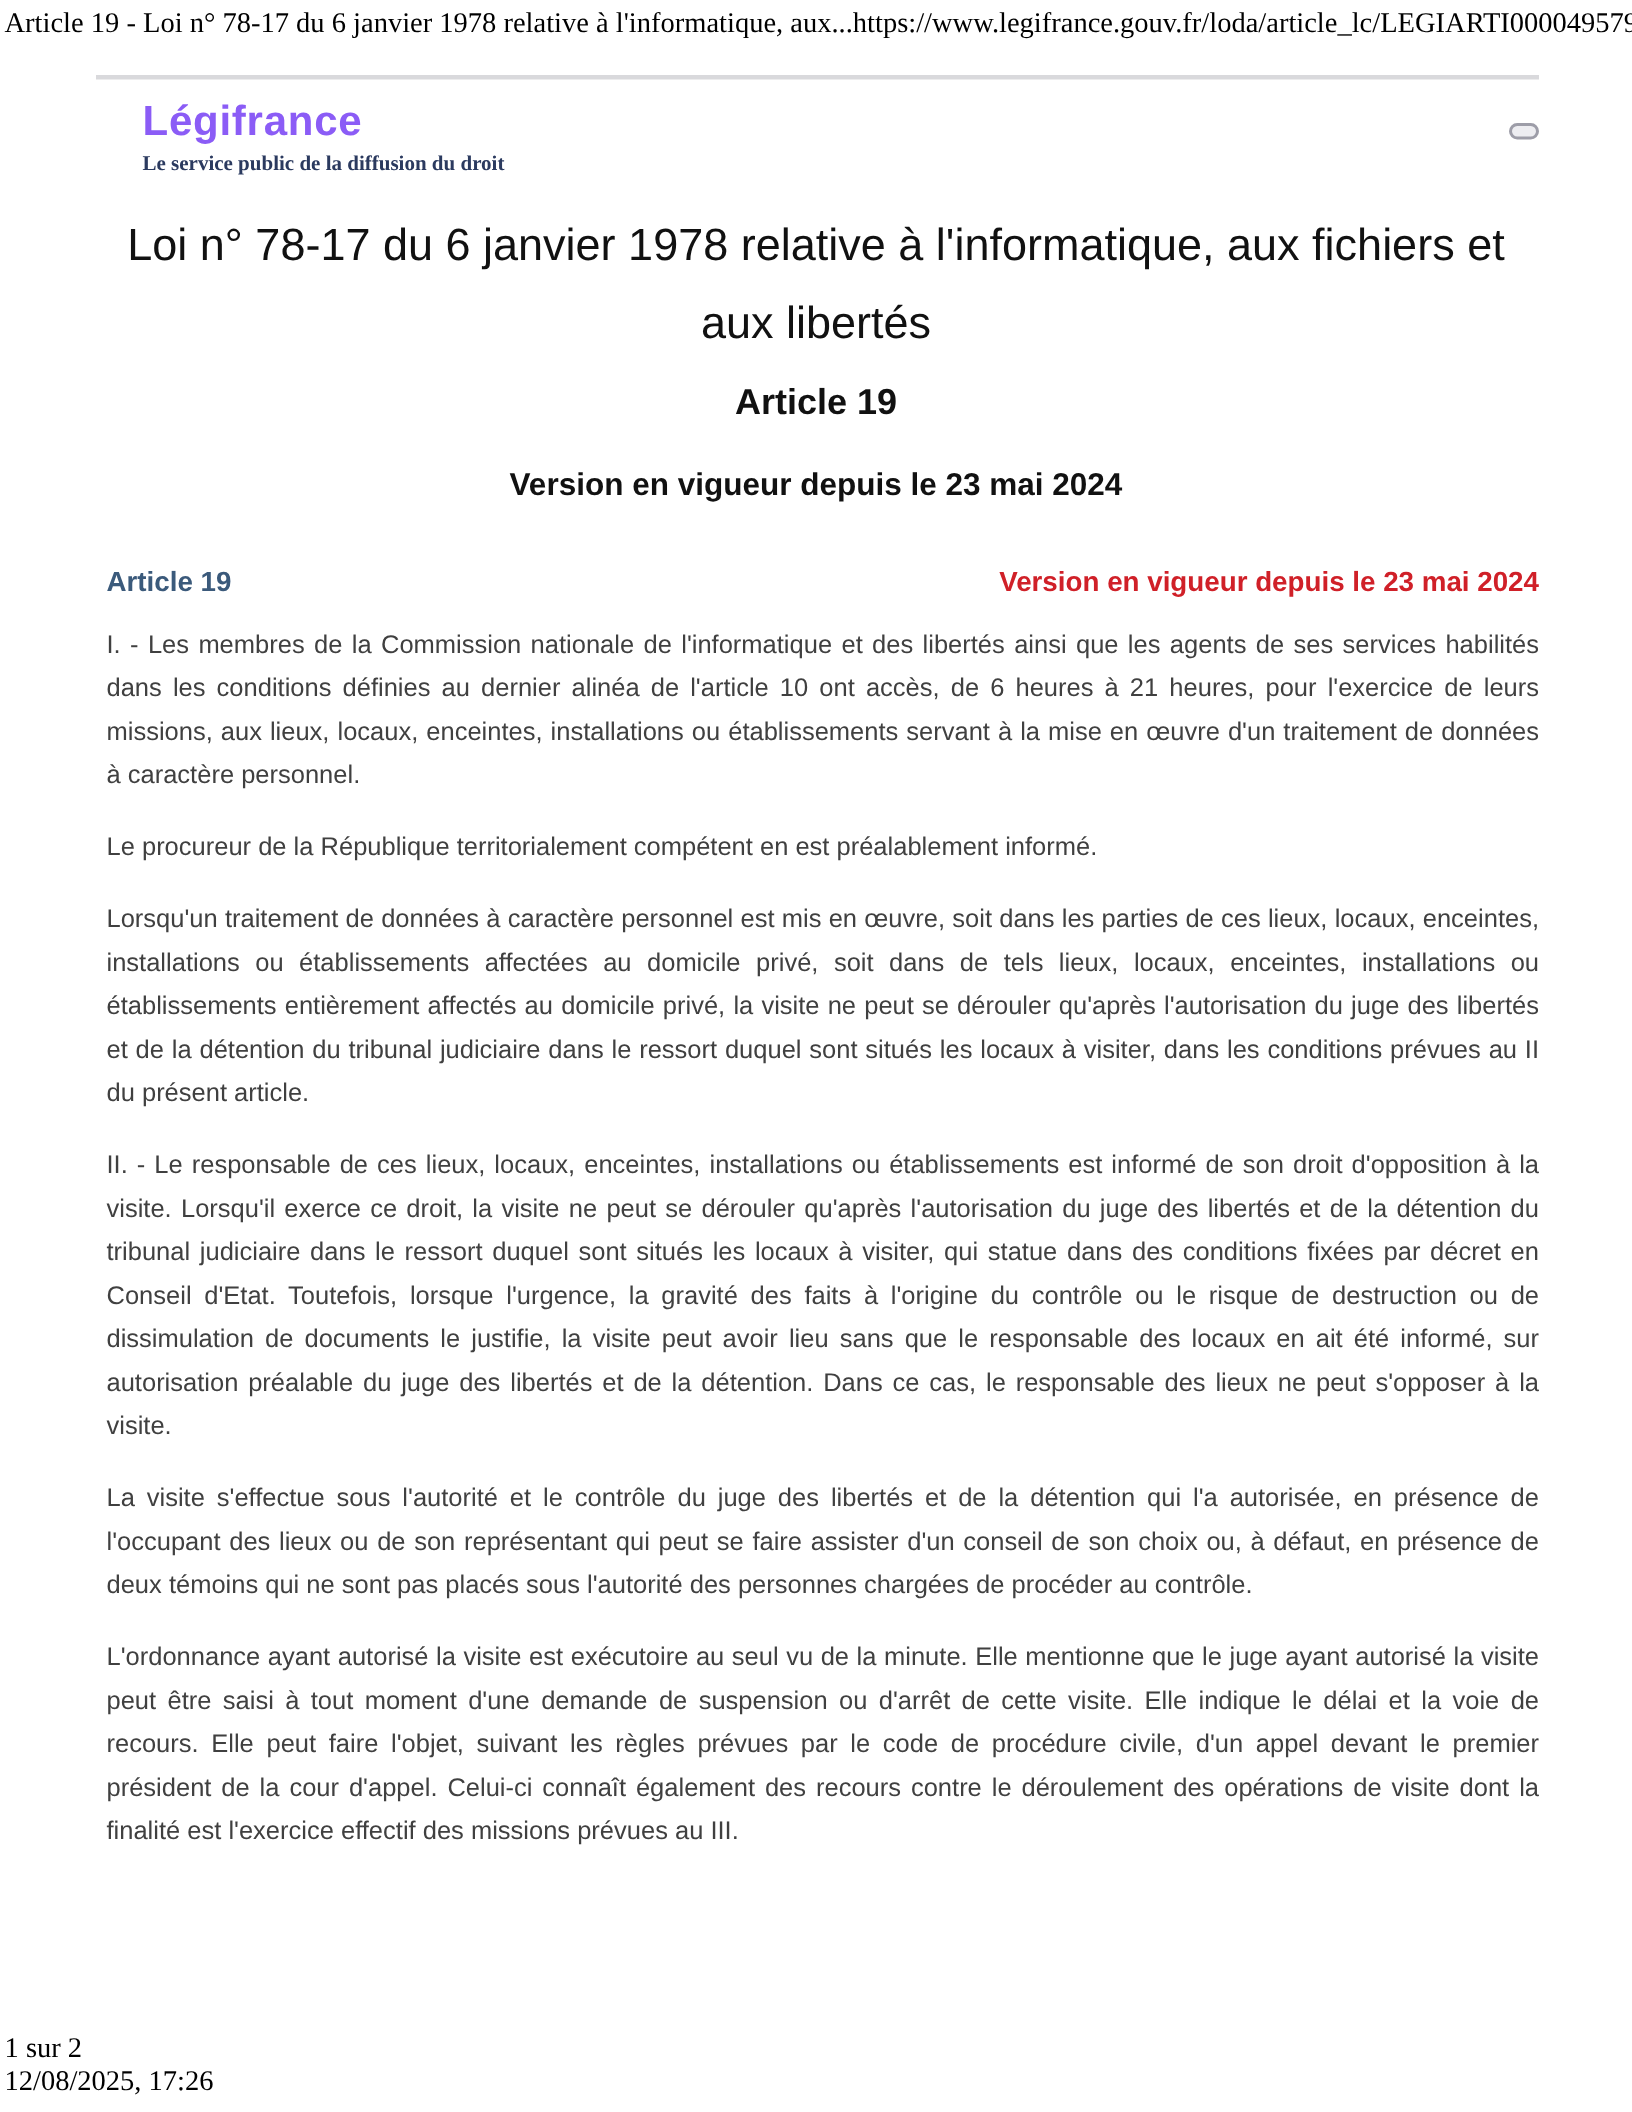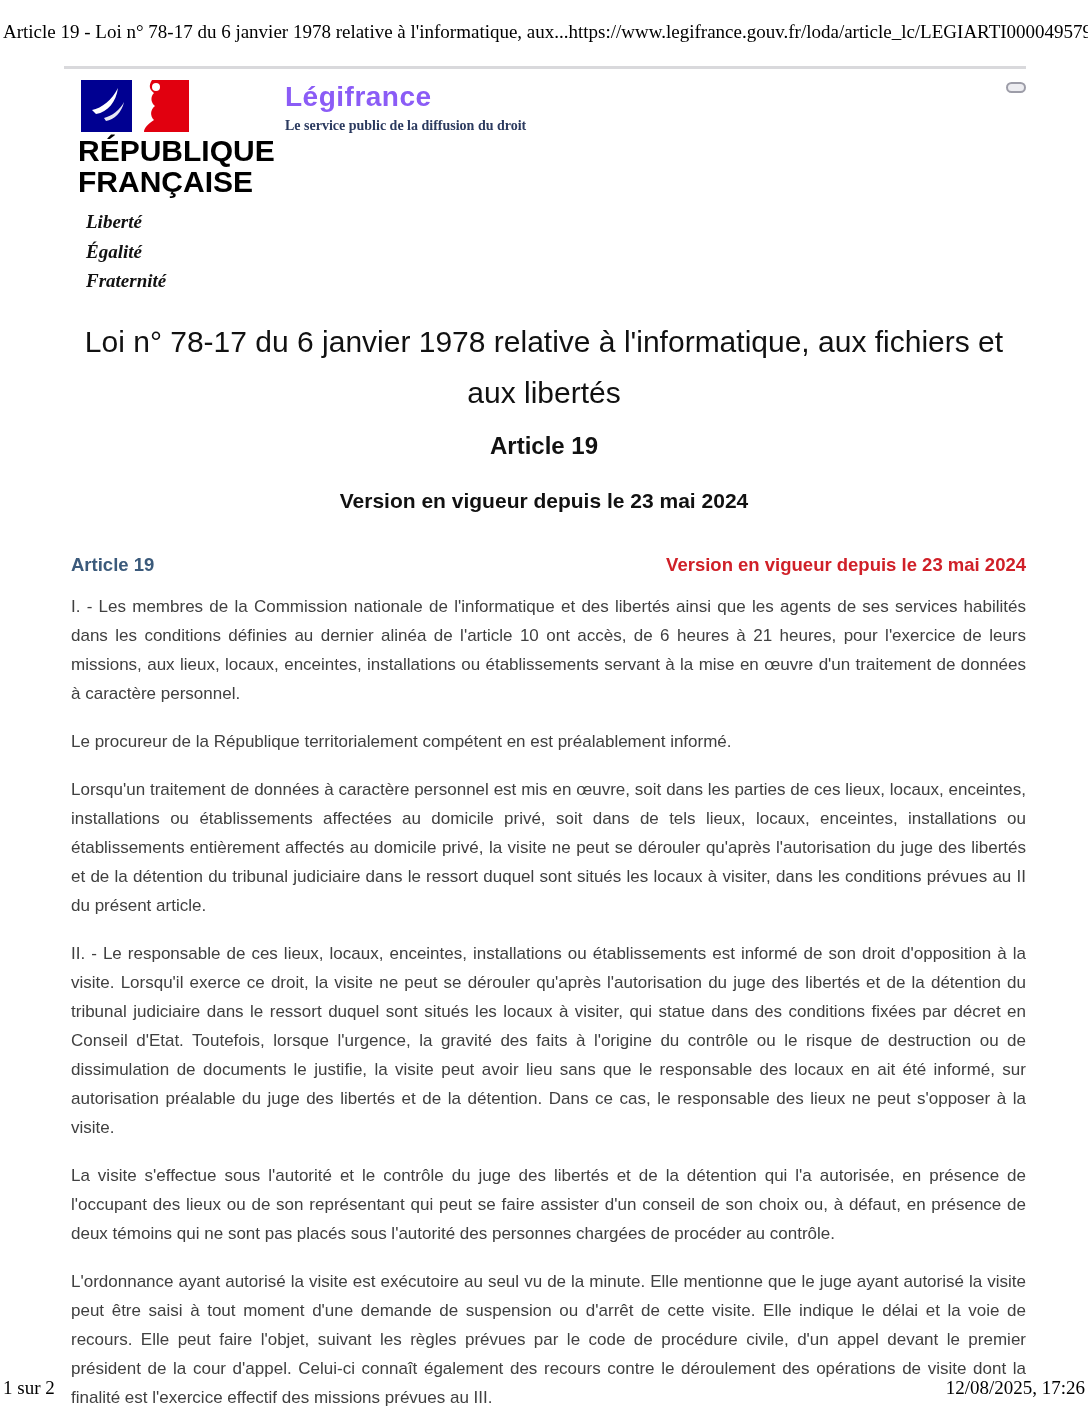--- a/index.html
+++ b/index.html
@@ -9,31 +9,31 @@
     position:relative;
     width:1088px; height:1408px;
     background:#ffffff;
     overflow:hidden;
     color:#2b2b2b;
   }
 
   
   .print-header {
     display:flex; justify-content:space-between;
-    padding:21px 3px 0 3px;
+    padding:5px 3px 0 3px;
     font-family:"Liberation Serif", serif;
     font-size:19px; color:#000;
     white-space:nowrap;
   }
   .print-footer {
     position:absolute; left:0; right:0; bottom:0;
     display:flex; justify-content:space-between;
     padding:0 3px 9px 3px;
     font-family:"Liberation Serif", serif;
-    font-size:19px; color:#000;
+    font-size:19px; color:#000;flex-direction:column;
   }
 
   
   .top-rule {
     margin:23px 62px 0 64px;
     height:3px; background:#d9d9dc;
   }
   .pill-widget {
     position:absolute; top:82px; right:62px;
     width:20px; height:11px;
@@ -123,41 +123,20 @@
   <div class="print-header">
     <span>Article 19 - Loi n° 78-17 du 6 janvier 1978 relative à l'informatique, aux...</span>
     <span>https://www.legifrance.gouv.fr/loda/article_lc/LEGIARTI000049579278</span>
   </div>
 
   <div class="top-rule"></div>
 
   <div class="pill-widget"></div>
 
   <div class="masthead">
-    <div class="marianne-block">
-      <svg class="marianne-logo" viewBox="0 0 118 52" xmlns="http://www.w3.org/2000/svg">
-        <rect x="3" y="0" width="51" height="52" fill="#000091"></rect>
-        <rect x="60" y="0" width="51" height="52" fill="#E1000F"></rect>
-
-        <path d="M14 30 C24 28 34 20 40 8 C38 22 30 32 18 34 Z" fill="#ffffff"></path>
-        <path d="M26 38 C34 36 42 30 46 22 C44 32 36 40 28 41 Z" fill="#ffffff" opacity="0.9"></path>
-
-        <path d="M60 0 L74 0 C70 6 72 10 76 13 C72 17 73 23 77 26 C72 30 72 36 76 40 C70 44 66 48 66 52 L60 52 Z" fill="#ffffff"></path>
-        <circle cx="78" cy="7" r="4" fill="#ffffff"></circle>
-      </svg>
-      <div class="republique">
-        <div>RÉPUBLIQUE</div>
-        <div>FRANÇAISE</div>
-      </div>
-      <div class="motto">
-        <div>Liberté</div>
-        <div>Égalité</div>
-        <div>Fraternité</div>
-      </div>
-    </div>
     <div class="legifrance-block">
       <div class="legifrance-wordmark">Légifrance</div>
       <div class="legifrance-tagline">Le service public de la diffusion du droit</div>
     </div>
   </div>
 
   <h1 class="doc-title">Loi n° 78-17 du 6 janvier 1978 relative à l'informatique, aux fichiers et aux libertés</h1>
   <h2 class="doc-article">Article 19</h2>
   <h3 class="doc-version">Version en vigueur depuis le 23 mai 2024</h3>
 

